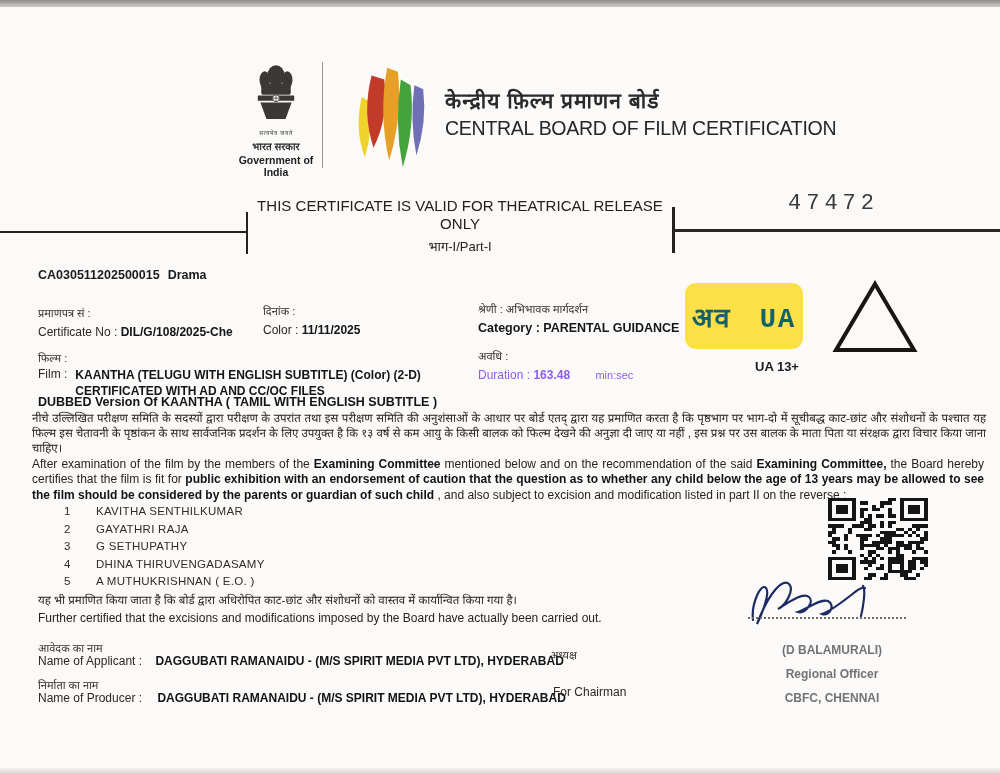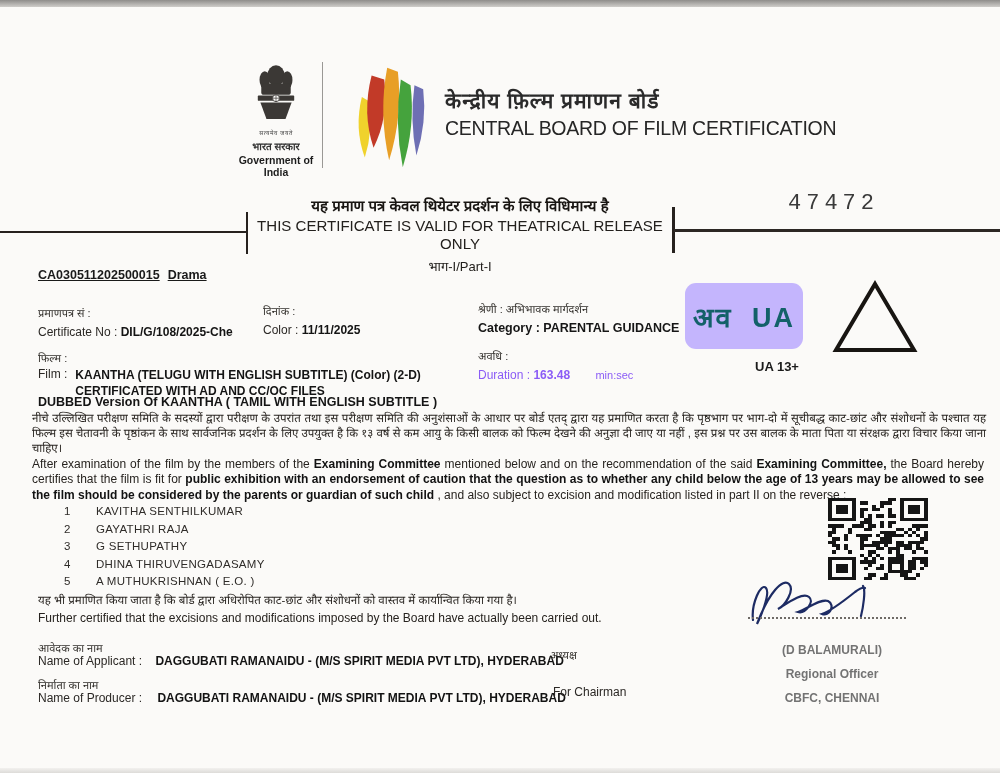--- a/index.html
+++ b/index.html
@@ -27,39 +27,39 @@
   .bl-tick{left:246px;top:212px;width:2px;height:42px;background:#26211e;}
   .banner-text{left:250px;top:195px;width:420px;text-align:center;}
   .banner-text .hi{font-size:15px;font-weight:600;color:#181512;}
   .banner-text .en{font-size:15.5px;color:#23201d;margin-top:2px;transform:scaleX(.97);transform-origin:center;}
   .banner-text .part{font-size:13px;color:#23201d;margin-top:4px;}
   .br-tick{left:672px;top:207px;width:3px;height:46px;background:#26211e;}
   .br-line{left:674px;top:229px;width:326px;height:3px;background:#2c2724;}
   .serial{left:788px;top:191px;font-family:"Liberation Mono","DejaVu Sans Mono",monospace;font-size:22px;color:#3a3a3a;letter-spacing:5px;}
   
   .cert-id{left:38px;top:268px;font-size:12.5px;font-weight:bold;color:#1a1a1a;}
-  .cert-id span{margin-right:8px;text-decoration:underline;}
+  .cert-id span{margin-right:8px;}
   .lblhi{font-size:11px;color:#33302c;}
   .row-line{font-size:12px;color:#2b2825;margin-top:5px;}
   .row-line b{color:#141414;}
   .col-cert{left:38px;top:305px;}
   .col-dated{left:263px;top:303px;}
   .col-cat{left:478px;top:301px;}
   .cat-line2{font-size:12.5px;font-weight:bold;color:#161616;margin-top:5px;}
   .col-film{left:38px;top:350px;width:440px;}
   .film-flex{display:flex;margin-top:2px;}
   .film-flex .flabel{font-size:12px;color:#2b2825;white-space:nowrap;}
   .film-flex .fvalue{font-size:12px;font-weight:bold;color:#141414;margin-left:8px;width:400px;line-height:1.35;}
   .col-dur{left:478px;top:348px;}
   .dur-line{font-size:12px;color:#8b5cf6;margin-top:5px;}
   .dur-line .unit{font-size:11px;margin-left:22px;font-weight:normal;}
   .dubbed{left:38px;top:395px;font-size:12.5px;font-weight:bold;color:#141414;}
   
-  .badge{left:685px;top:283px;width:118px;height:66px;background:#c4b5fd;border-radius:11px;
-         display:flex;align-items:center;justify-content:center;}
+  .badge{left:685px;top:283px;width:118px;height:66px;background:#fde047;border-radius:11px;
+         display:flex;align-items:center;justify-content:center;font-family:Liberation Mono, monospace;}
   .badge span{font-size:27px;font-weight:bold;color:#136169;letter-spacing:2px;word-spacing:10px;}
   .ua-label{left:755px;top:359px;font-size:13px;font-weight:bold;color:#1b1b1b;}
   .tri{left:832px;top:280px;}
   
   .para-hi{left:32px;top:411px;width:954px;font-size:11.5px;line-height:1.3;color:#2a2622;text-align:justify;}
   .para-en{left:32px;top:457px;width:952px;font-size:12px;line-height:1.28;color:#27231f;text-align:justify;}
   .para-en b{color:#121212;}
   
   .committee{left:64px;top:505px;}
   .crow{display:flex;font-size:11.5px;color:#2f2c29;height:17.6px;letter-spacing:.3px;}
@@ -117,21 +117,20 @@
     <path d="M66,26 Q61,62 68,98 Q79,64 75,30 Z" fill="#6e6fb4"></path>
   </svg>
 </div>
 
 <div class="abs board-hi">केन्द्रीय फ़िल्म प्रमाणन बोर्ड</div>
 <div class="abs board-en">CENTRAL BOARD OF FILM CERTIFICATION</div>
 
 <div class="abs bl-line"></div>
 <div class="abs bl-tick"></div>
 <div class="abs banner-text">
-  <div class="hi">यह प्रमाण पत्र केवल थियेटर प्रदर्शन के लिए विधिमान्य है</div>
   <div class="en">THIS CERTIFICATE IS VALID FOR THEATRICAL RELEASE ONLY</div>
   <div class="part">भाग-I/Part-I</div>
 </div>
 <div class="abs br-tick"></div>
 <div class="abs br-line"></div>
 <div class="abs serial">47472</div>
 
 <div class="abs cert-id">
   <span>CA030511202500015</span><span>Drama</span>
 </div>

